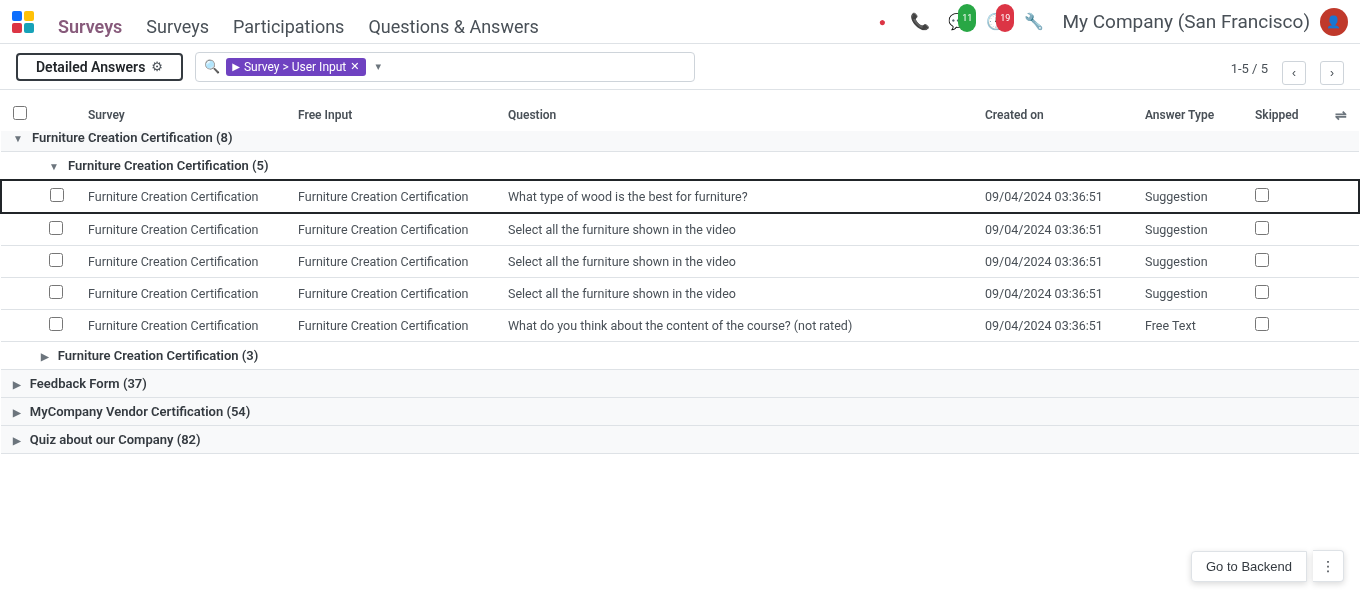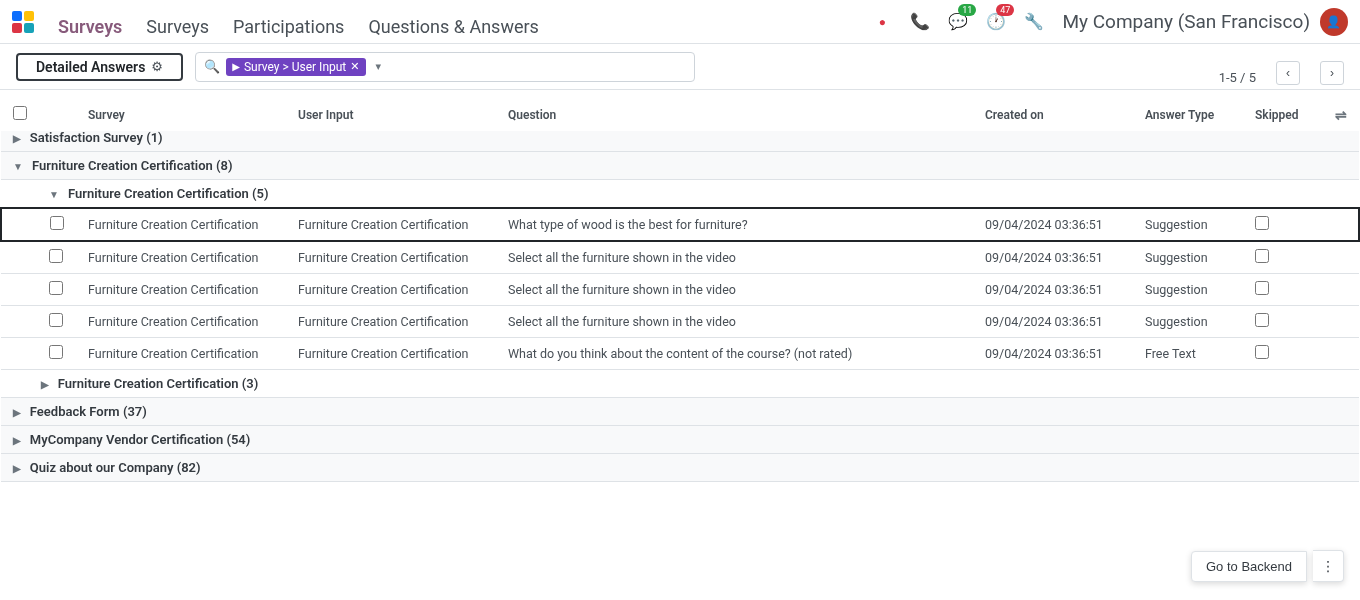--- a/index.html
+++ b/index.html
@@ -14,21 +14,21 @@
     .logo-sq { width: 10px; height: 10px; border-radius: 2px; }
     .logo-sq.blue { background: #0d6efd; }
     .logo-sq.yellow { background: #ffc107; }
     .logo-sq.red { background: #dc3545; }
     .logo-group { display: flex; flex-wrap: wrap; width: 22px; height: 22px; gap: 2px; }
     .topnav-link { color: #495057; font-size: 18px; padding: 0 8px; cursor: pointer; text-decoration: none; margin-top: 9px; }
     .topnav-link.active { color: #875a7b; font-weight: 600; }
     .topnav-sep { flex: 1; }
     .topnav-icons { display: flex; align-items: center; gap: 10px; }
     .icon-btn { position: relative; cursor: pointer; display: flex; align-items: center; justify-content: center; width: 28px; height: 28px; border-radius: 4px; }
-    .badge { position: absolute; top: -4px; right: -4px; background: #dc3545; color: #fff; border-radius: 10px; font-size: 9px; padding: 1px 4px; min-width: 16px; text-align: center; }
+    .badge { position: absolute; top: -4px; right: -4px; background: #dc3545; color: #fff; border-radius: 10px; font-size: 9px; padding: 9px 4px; min-width: 16px; text-align: center; }
     .badge.green { background: #28a745; }
     .topnav-company { font-size: 19px; color: #495057; margin-left: 4px; }
     .avatar { width: 28px; height: 28px; border-radius: 50%; background: #c0392b; display: flex; align-items: center; justify-content: center; color: #fff; font-size: 12px; font-weight: 600; cursor: pointer; overflow: hidden; }
 
     
     .subheader {
       display: flex; align-items: center; height: 46px; padding: 0 16px; gap: 12px;
       border-bottom: 1px solid #dee2e6; background: #fff;
     }
     .page-title-box {
@@ -43,21 +43,21 @@
     }
     .search-icon { color: #6c757d; font-size: 13px; }
     .search-tag {
       display: flex; align-items: center; background: #6f42c1; color: #fff;
       border-radius: 3px; padding: 2px 6px; gap: 4px; font-size: 12px;
     }
     .search-tag-icon { font-size: 10px; }
     .search-tag-close { cursor: pointer; font-size: 11px; }
     .search-input { border: none; outline: none; font-size: 13px; color: #495057; flex: 1; background: transparent; }
     .search-dropdown-btn { color: #6c757d; cursor: pointer; padding: 0 4px; font-size: 11px; }
-    .pagination-info { margin-left: auto; font-size: 13px; color: #495057; white-space: nowrap; display: flex; align-items: flex-end; gap: 20px; margin-top: 12px; }
+    .pagination-info { margin-left: auto; font-size: 13px; color: #495057; white-space: nowrap; display: flex; align-items: flex-start; gap: 14px; margin-top: 12px; }
     .pag-btn { border: 1px solid #ced4da; background: #fff; border-radius: 3px; width: 24px; height: 24px; display: flex; align-items: center; justify-content: center; cursor: pointer; color: #495057; font-size: 12px; }
 
     
     .table-wrapper { overflow-y: auto; height: calc(600px - 90px); }
     table { width: 100%; border-collapse: collapse; }
     th {
       background: #fff; border-bottom: 1px solid #dee2e6; padding: 8px 12px;
       text-align: left; font-weight: 600; font-size: 12px; color: #495057;
       position: sticky; top: 8px; z-index: 10;
     }
@@ -123,21 +123,21 @@
     </div>
     <div class="icon-btn">
       <span style="font-size:16px;">📞</span>
     </div>
     <div class="icon-btn">
       <span style="font-size:16px;">💬</span>
       <span class="badge green">11</span>
     </div>
     <div class="icon-btn">
       <span style="font-size:16px;">🕐</span>
-      <span class="badge">47</span>
+      <span class="badge">19</span>
     </div>
     <div class="icon-btn">
       <span style="font-size:16px;">🔧</span>
     </div>
     <span class="topnav-company">My Company (San Francisco)</span>
     <div class="avatar">👤</div>
   </div>
 </nav>
 
 <div class="subheader">
@@ -164,38 +164,32 @@
 </div>
 
 <div class="table-wrapper">
   <table>
     <thead>
       <tr>
         <th class="col-checkbox">
           <input type="checkbox" style="">
         </th>
         <th class="col-survey">Survey</th>
-        <th class="col-userinput">User Input</th>
+        <th class="col-userinput">Free Input</th>
         <th>Question</th>
         <th class="col-created">Created on</th>
         <th class="col-answertype">Answer Type</th>
         <th class="col-skipped">Skipped</th>
         <th class="col-opts">
           <span class="col-adjust-btn">⇌</span>
         </th>
       </tr>
     </thead>
     <tbody>
 
-      <tr class="group-row">
-        <td colspan="8">
-          <span class="expand-icon">▶</span>
-          <span class="group-label">Satisfaction Survey (1)</span>
-        </td>
-      </tr>
 
       <tr class="group-row">
         <td colspan="8">
           <span class="toggle-icon">▼</span>
           <span class="group-label">Furniture Creation Certification (8)</span>
         </td>
       </tr>
 
       <tr class="group-row-sub">
         <td colspan="8" style="padding-left: 48px;">

